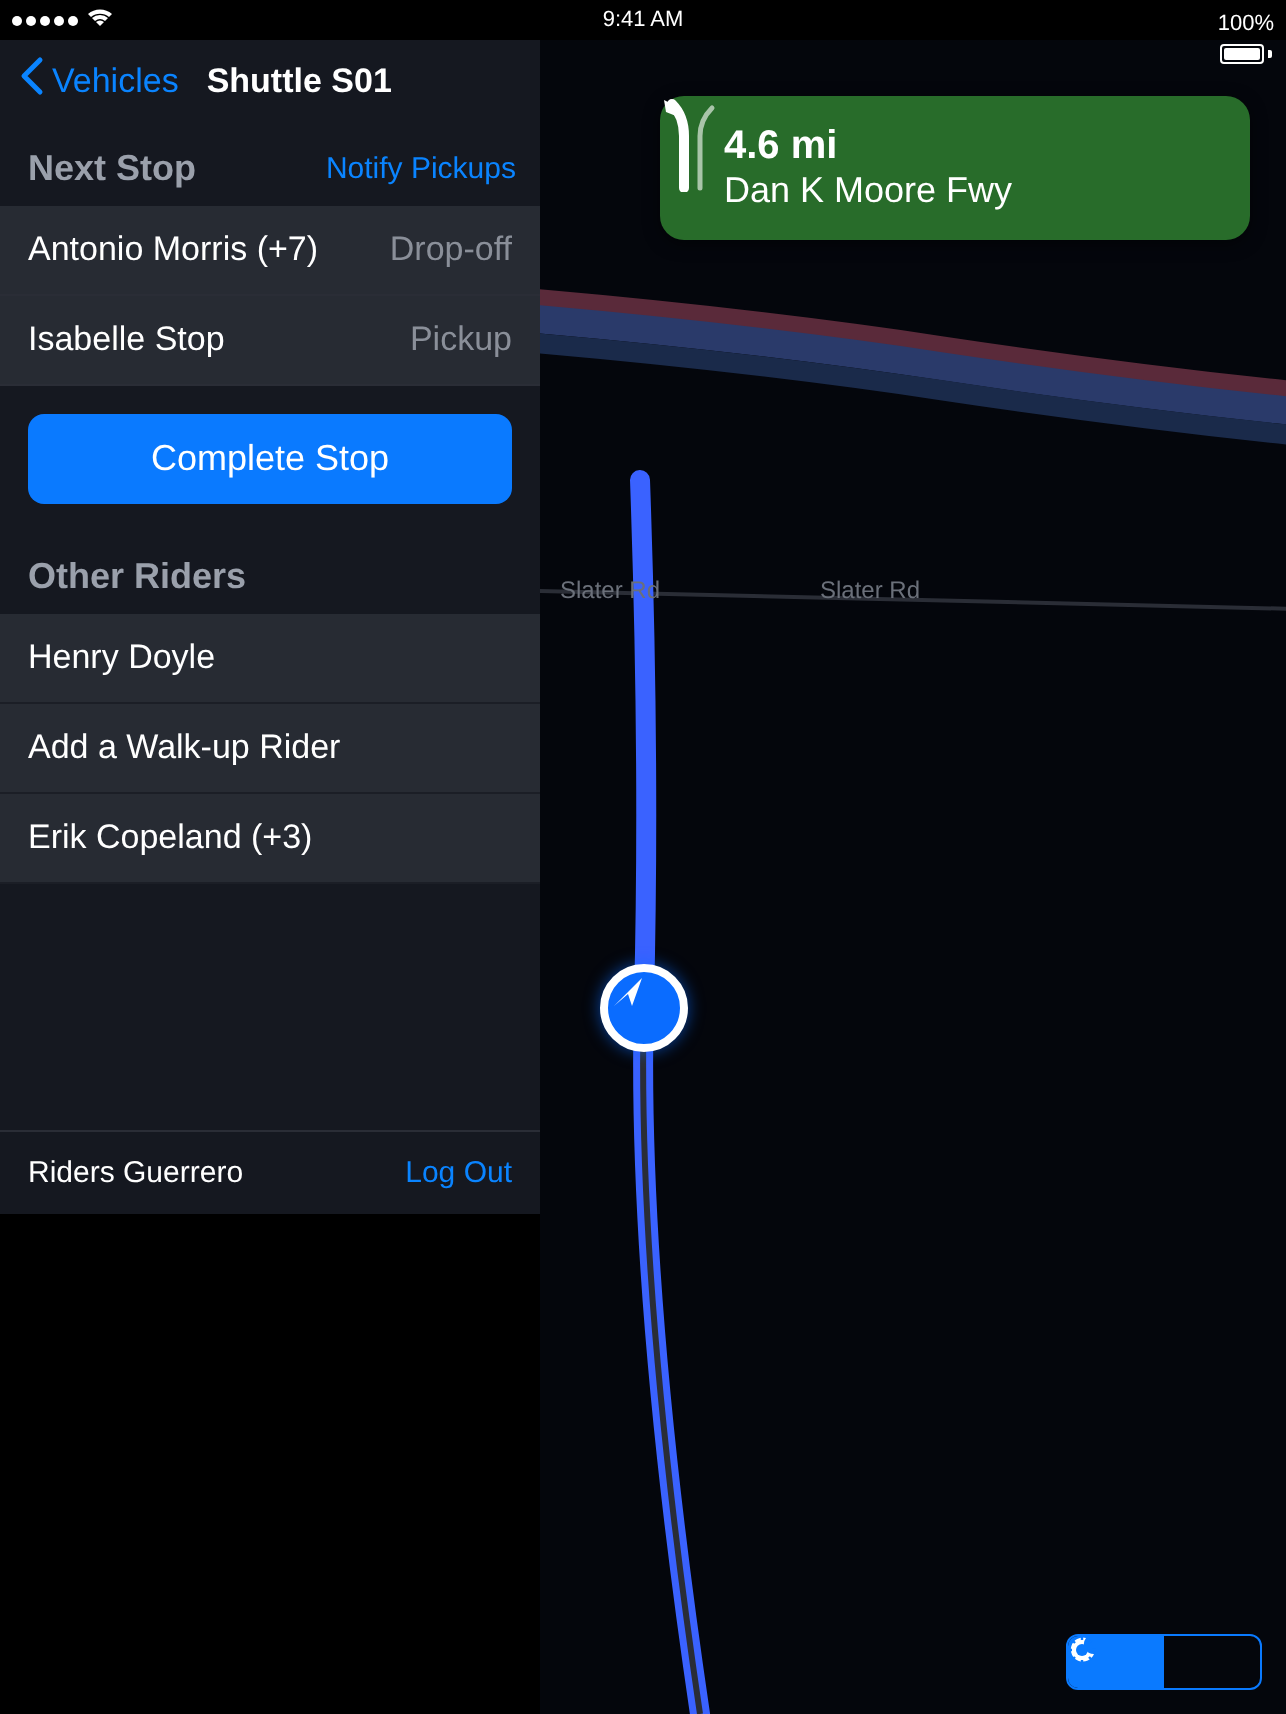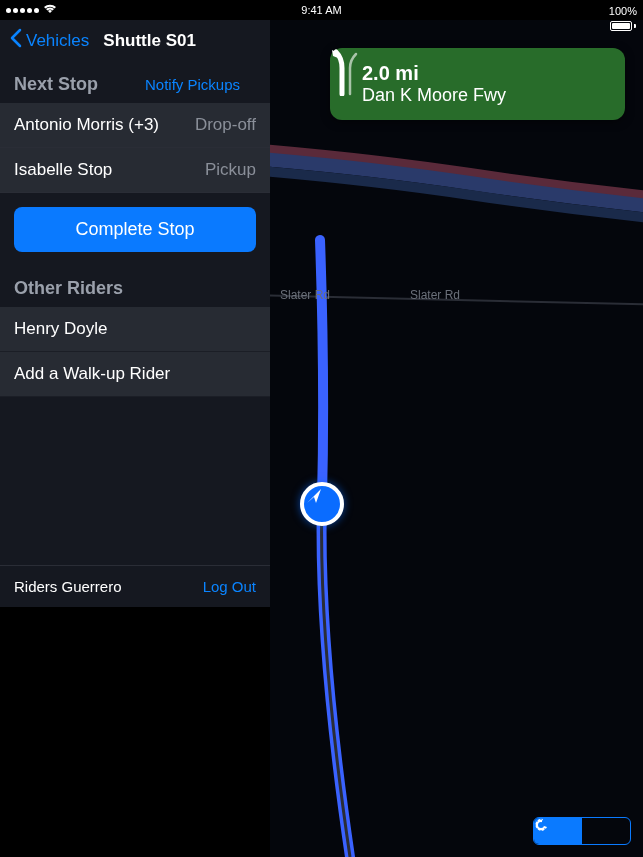--- a/index.html
+++ b/index.html
@@ -58,21 +58,21 @@
       gap: 4px;
     }
     .back-chevron { color: #0a84ff; font-size: 22px; font-weight: 300; }
     .back-label { color: #0a84ff; font-size: 17px; }
     .nav-title { color: #fff; font-size: 17px; font-weight: 600; margin-left: 10px; }
 
     .section-header {
       display: flex;
       justify-content: space-between;
       align-items: center;
-      padding: 12px 30px 8px 14px;
+      padding: 12px 12px 8px 14px;
       gap: 22px;
     }
     .section-title { color: #9aa0ab; font-size: 18px; font-weight: 700; }
     .section-action { color: #0a84ff; font-size: 15px; }
 
     .row {
       padding: 12px 14px;
       display: flex;
       justify-content: space-between;
       align-items: center;
@@ -216,39 +216,42 @@
     <span class="back-label">Vehicles</span>
     <span class="nav-title">Shuttle S01</span>
   </div>
 
   <div class="section-header">
     <span class="section-title">Next Stop</span>
     <span class="section-action">Notify Pickups</span>
   </div>
 
   <div class="row row-group">
-    <span class="row-name">Antonio Morris (+3)</span>
+    <span class="row-name">Antonio Morris (+7)</span>
     <span class="row-tag">Drop-off</span>
   </div>
   <div class="row row-group">
     <span class="row-name">Isabelle Stop</span>
     <span class="row-tag">Pickup</span>
   </div>
 
   <div class="primary-button">Complete Stop</div>
 
   <div class="section-header">
     <span class="section-title">Other Riders</span>
   </div>
 
   <div class="row row-other">
     <span class="row-name">Henry Doyle</span>
   </div>
   <div class="row row-other">
     <span class="row-name">Add a Walk-up Rider</span>
+  </div>
+  <div class="row row-other">
+    <span class="row-name">Erik Copeland (+3)</span>
   </div>
 
   <div class="sidebar-footer">
     <span class="footer-name">Riders Guerrero</span>
     <span class="footer-action">Log Out</span>
   </div>
 </div>
 
 <div class="map">
   <svg width="373" height="837">
@@ -271,21 +274,21 @@
 
   <div class="nav-banner">
     <span>
       <svg width="36" height="48" viewBox="0 0 36 48">
         <path d="M12 46 L12 20 Q 12 10 6 4" stroke="#fff" stroke-width="5" fill="none" stroke-linecap="round"></path>
         <path d="M2 2 L6 4 L8 10 L3 8 Z" fill="#fff"></path>
         <path d="M20 46 L20 20 Q 20 12 26 6" stroke="#fff" stroke-width="2.5" fill="none" opacity="0.6" stroke-linecap="round"></path>
       </svg>
     </span>
     <div class="nav-banner-text">
-      <div class="nav-distance">2.0 mi</div>
+      <div class="nav-distance">4.6 mi</div>
       <div class="nav-road">Dan K Moore Fwy</div>
     </div>
   </div>
 
   <div class="toggle">
     <div class="toggle-seg active">
       <span>
         <svg width="14" height="14" viewBox="0 0 14 14">
             <path d="M9 1 A6 6 0 1 0 13 9 A5 5 0 0 1 9 1 Z" fill="#fff"></path>
           </svg>

